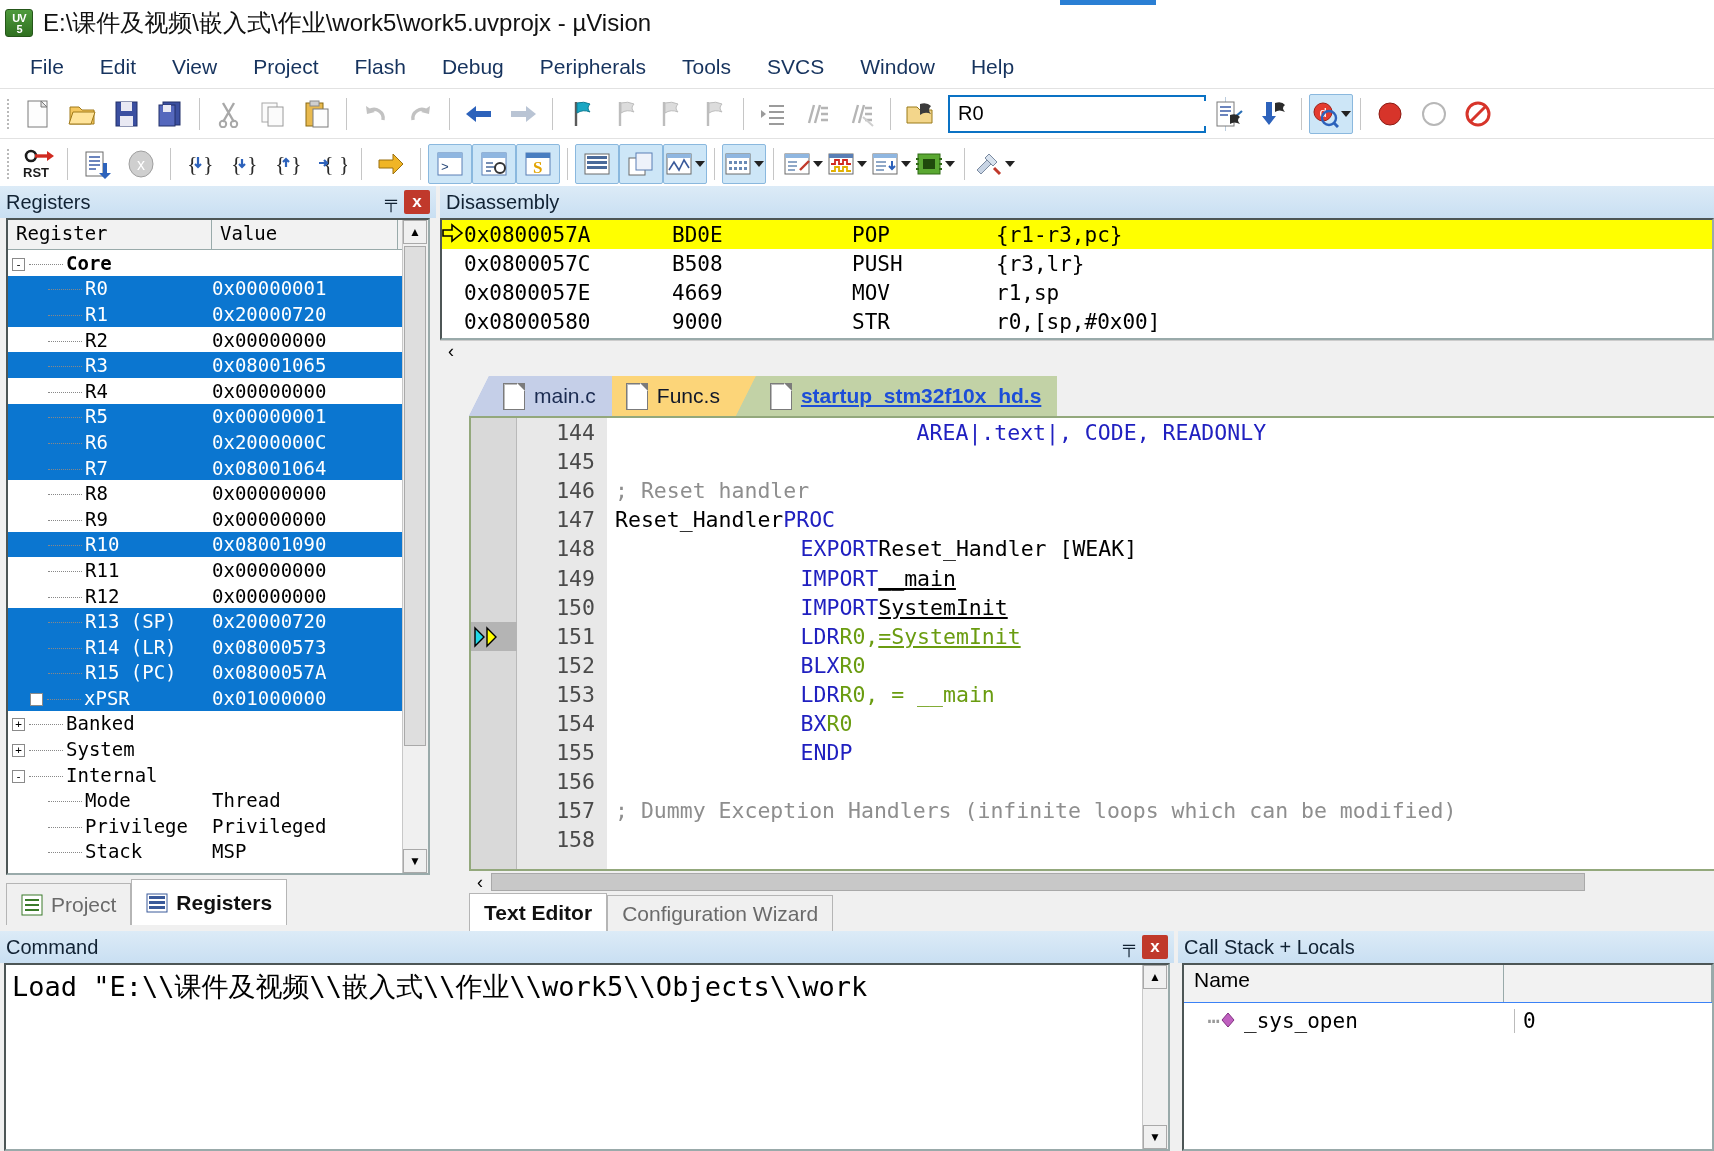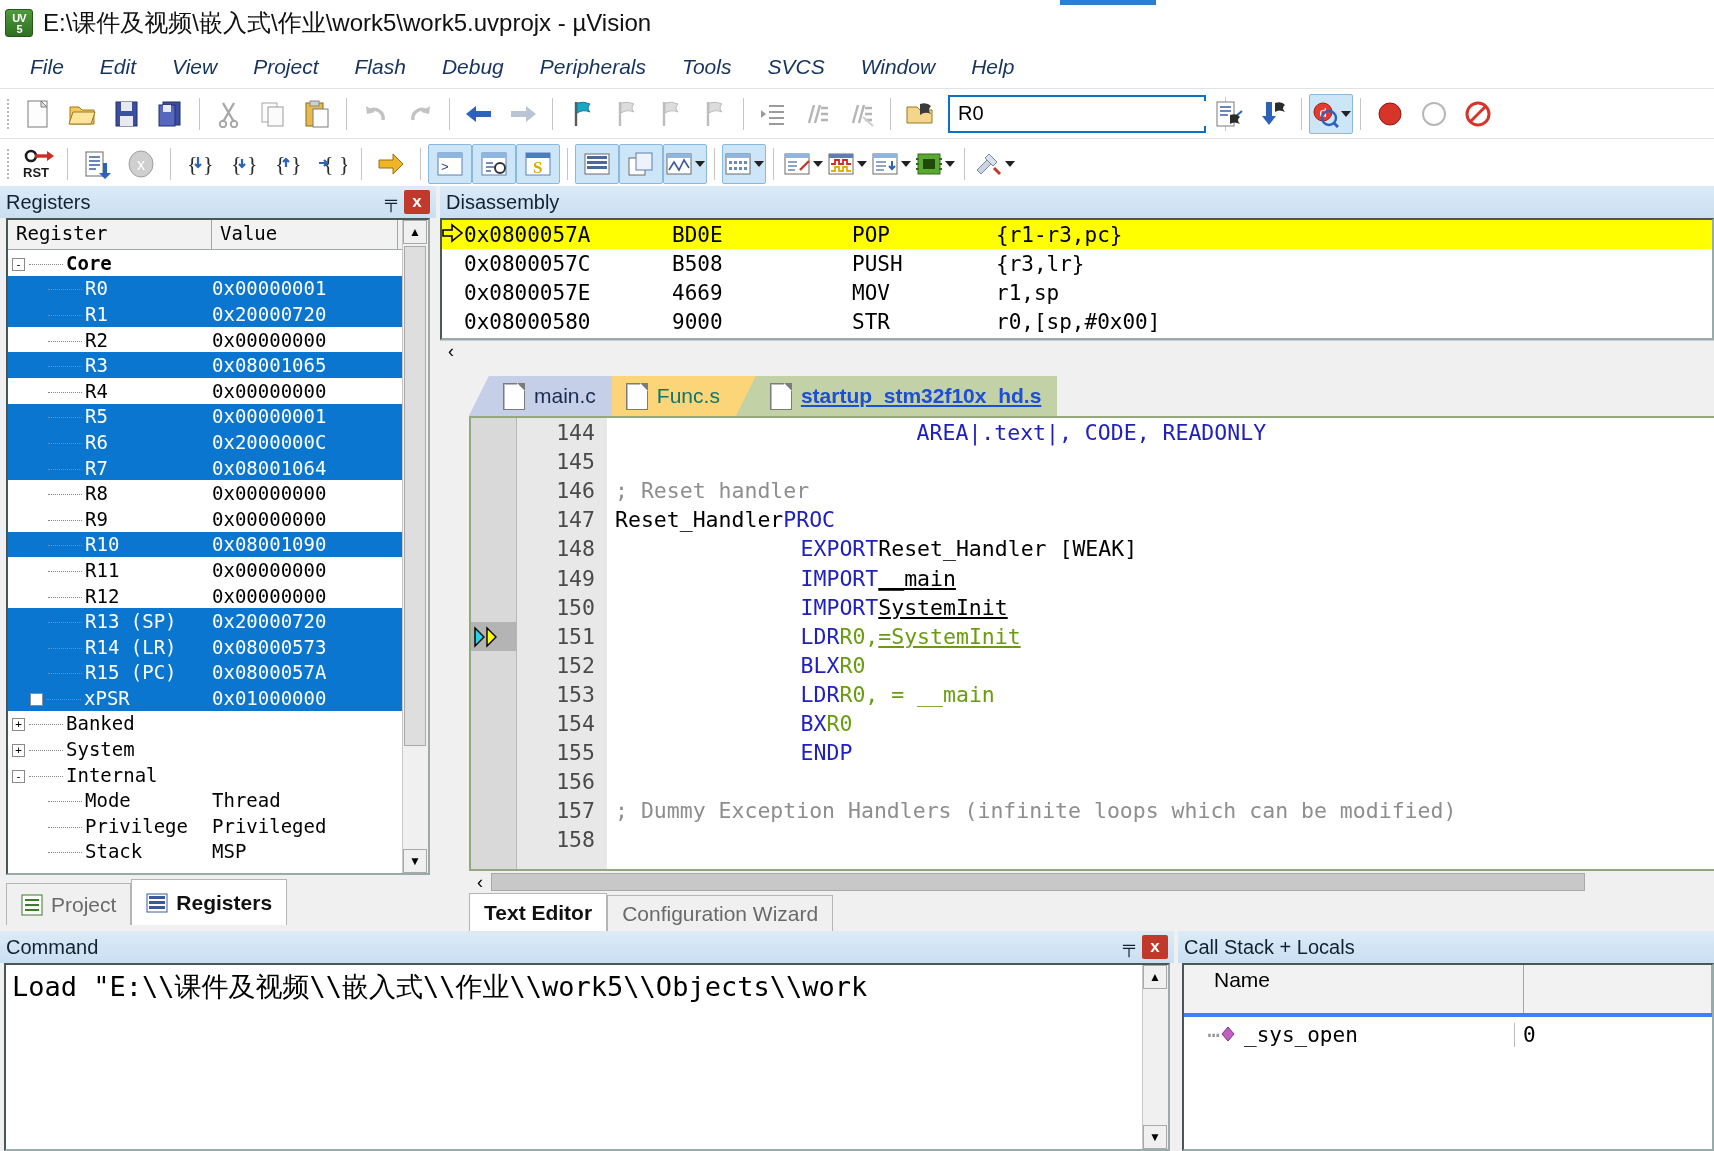--- a/index.html
+++ b/index.html
@@ -23,21 +23,21 @@
   }
   .app-icon {
     width:28px; height:28px; background:linear-gradient(#4e9a3c,#2f7020);
     border:1px solid #25561a; border-radius:3px; color:#fff;
     font-size:11px; line-height:11px; font-weight:bold; text-align:center;
     padding-top:3px; letter-spacing:-1px; margin-right:10px;
   }
   #title-text { font-size:24px; color:#111; white-space:nowrap; }
 
   
-  #menubar { height:42px; background:#ffffff; display:flex; align-items:center; padding-left:12px;font-style:italic; }
+  #menubar { height:42px; background:#ffffff; display:flex; align-items:center; padding-left:12px; }
   #menubar .mi { font-size:21px; color:#16335e; padding:2px 18px; white-space:nowrap; cursor:default; }
 
   
   .toolbar {
     height:50px; background:#ffffff; display:flex; align-items:center;
     border-top:1px solid #e2e2e2; padding-left:4px;
   }
   .grip { width:8px; height:30px; margin-right:4px;
     background-image:repeating-linear-gradient(to bottom,#b9b9b9 0 2px,transparent 2px 4px);
     background-size:2px 100%; background-repeat:no-repeat; background-position:3px 0; }
@@ -108,21 +108,21 @@
   
   #ed-pane { position:absolute; left:457px; top:186px; width:1274px; height:559px; }
   #ed-tabs { height:44px; display:flex; align-items:flex-end; padding-left:12px; }
   .etab { height:40px; display:flex; align-items:center; gap:9px; padding:0 16px 0 14px;
           font-size:21px; position:relative; }
   .etab .fileicon { width:22px; height:27px; background:#fff; border:1px solid #7b7b7b;
           position:relative; box-shadow:1px 1px 0 #bbb inset; }
   .etab .fileicon:after { content:""; position:absolute; right:-1px; top:-1px;
           border-width:0 8px 8px 0; border-style:solid; border-color:#fff #7b7b7b; }
   .etab.t1 { background:#c5cfe8; color:#1b2b50; }
-  .etab.t2 { background:#fcd579; color:#0f766e;margin-top:22px; }
+  .etab.t2 { background:#fcd579; color:#0f172a;margin-top:22px; }
   .etab.t3 { background:#c2d2a6; color:#1d4ed8; font-weight:bold; text-decoration:underline; }
   .skew { width:20px; height:40px; }
   #ed-body { position:absolute; top:44px; left:12px; right:6px; bottom:60px;
              background:#fff; border:2px solid #93a87c; overflow:hidden; }
   #ed-inner { position:absolute; inset:0; display:flex; }
   #ed-bp { width:46px; background:#d9d9d9; border-right:1px solid #b9b9b9; position:relative; }
   #ed-nums { width:90px; background:#e8e8e8; }
   #ed-code { flex:1; background:#fff; position:relative; }
   .cline { height:29.1px; font-size:21.5px; white-space:nowrap; display:flex; align-items:center; }
   .lnum { color:#4a4a4a; text-align:right; padding-right:12px; }
@@ -133,21 +133,21 @@
   #ed-btabs { position:absolute; left:12px; bottom:0; height:40px; display:flex; align-items:flex-end; }
 
   
   #cmd-pane { position:absolute; left:0; top:931px; width:1174px; height:220px; }
   #cmd-body { position:absolute; top:32px; left:4px; right:4px; bottom:0; background:#fff;
               border:2px inset #9aa; overflow:hidden; }
   #cmd-text { font-size:27px; padding:4px 6px; white-space:nowrap; }
   #cs-pane { position:absolute; left:1178px; top:931px; width:536px; height:220px; background:#f0f0f0; }
   #cs-body { position:absolute; top:32px; left:4px; right:0; bottom:0; background:#fff;
              border:2px inset #9aa; overflow:hidden; }
-  .cshead { height:52px; display:flex; background:#f2f2f2; border-bottom:4px solid #3b82f6;padding-left:20px; }
+  .cshead { height:38px; display:flex; background:#f2f2f2; border-bottom:1px solid #3b82f6; }
   .cshead div { font-size:21px; padding:3px 10px; border-right:1px solid #9aa; }
   .csrow { height:36px; display:flex; align-items:center; font-size:21px; }
 </style>
 </head>
 <body>
 
 <div id="titlebar">
   <div class="tb-accent"></div>
   <div class="app-icon">UV<br>5</div>
   <div id="title-text">E:\课件及视频\嵌入式\作业\work5\work5.uvprojx - µVision</div>

